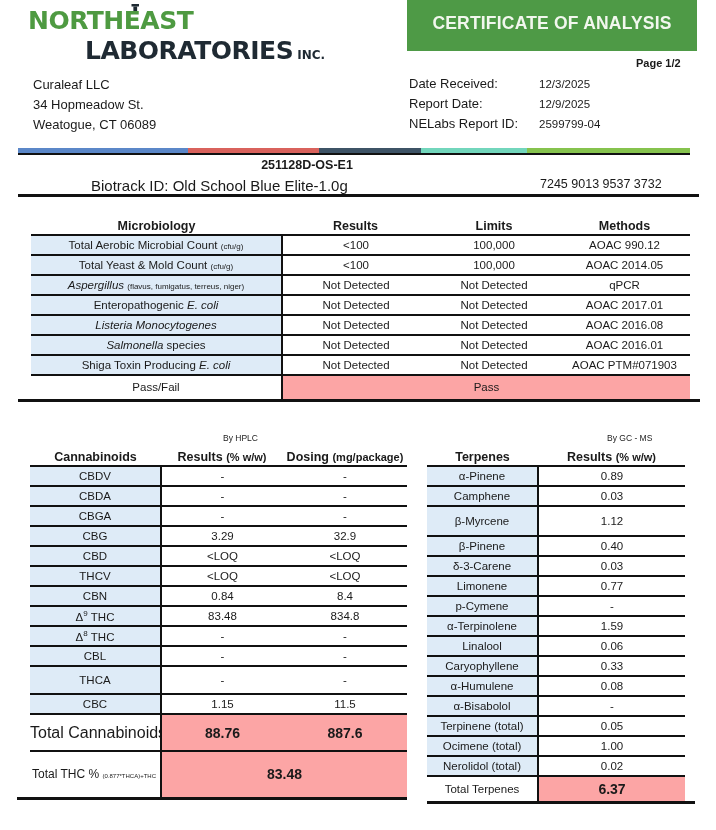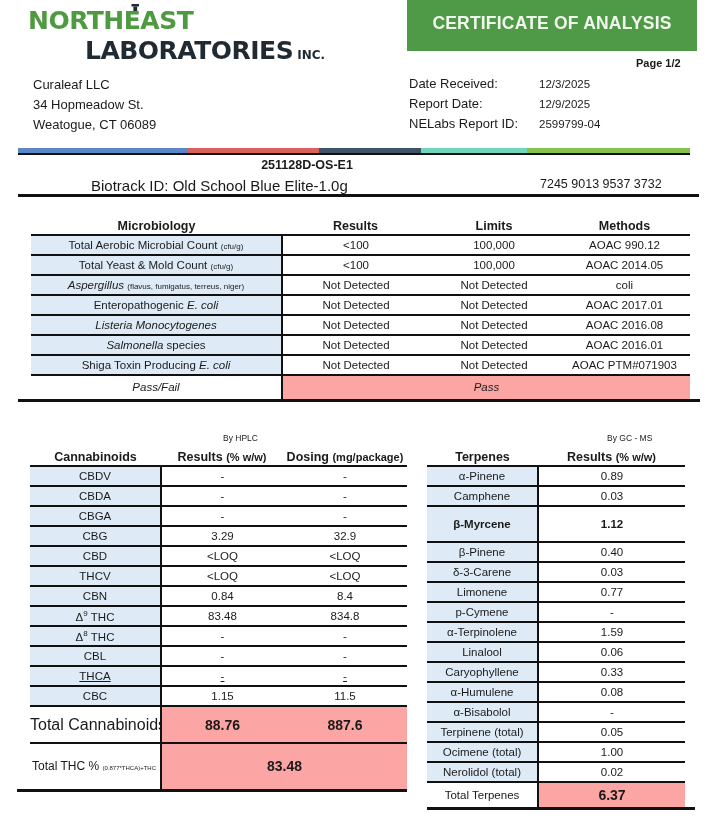--- a/index.html
+++ b/index.html
@@ -129,21 +129,21 @@
     <td>&lt;100</td>
     <td>100,000</td>
     <td>AOAC 2014.05</td>
     <td style="border-top:none;"></td>
   </tr>
   <tr class="data" style="height:20px;">
     <td style="border-top:none;"></td>
     <td class="name-cell vsep"><i>Aspergillus</i> <span class="small">(flavus, fumigatus, terreus, niger)</span></td>
     <td>Not Detected</td>
     <td>Not Detected</td>
-    <td>coli</td>
+    <td>qPCR</td>
     <td style="border-top:none;"></td>
   </tr>
   <tr class="data" style="height:20px;">
     <td style="border-top:none;"></td>
     <td class="name-cell vsep"><span>Enteropathogenic </span><i>E. coli</i></td>
     <td>Not Detected</td>
     <td>Not Detected</td>
     <td>AOAC 2017.01</td>
     <td style="border-top:none;"></td>
   </tr>
@@ -164,21 +164,21 @@
     <td style="border-top:none;"></td>
   </tr>
   <tr class="data" style="height:20px;">
     <td style="border-top:none;"></td>
     <td class="name-cell vsep"><span>Shiga Toxin Producing </span><i>E. coli</i></td>
     <td>Not Detected</td>
     <td>Not Detected</td>
     <td>AOAC PTM#071903</td>
     <td style="border-top:none;"></td>
   </tr>
-  <tr class="data" style="height:25px;font-style:italic;">
+  <tr class="data" style="height:25px;">
     <td style="border-top:none;border-bottom:3px solid #111;"></td>
     <td class="vsep" style="border-bottom:3px solid #111;">Pass/Fail</td>
     <td class="green" colspan="3" style="border-bottom:3px solid #111;">Pass</td>
     <td style="border-top:none;border-bottom:3px solid #111;"></td>
   </tr>
 </tbody>
   </table>
 
 <div class="method-caption" style="left:203px; top:433px;">By HPLC</div>
 <table class="tbl" style="left:17px; top:446px; width:390px;">
@@ -250,21 +250,21 @@
         <td class="name-cell vsep"><span>Δ</span><sup style="font-size:8px;">8</sup><span> THC</span></td>
         <td>-</td>
         <td>-</td>
       </tr>
       <tr class="data" style="height: 20px;">
         <td style="border-top:none;"></td>
         <td class="name-cell vsep"><span>CBL</span></td>
         <td>-</td>
         <td>-</td>
       </tr>
-      <tr class="data" style="height: 20px; text-decoration: underline;">
+      <tr class="data" style="height: 28px;">
         <td style="border-top:none;"></td>
         <td class="name-cell vsep"><span>THCA</span></td>
         <td>-</td>
         <td>-</td>
       </tr>
       <tr class="data" style="height: 20px;">
         <td style="border-top:none;"></td>
         <td class="name-cell vsep"><span>CBC</span></td>
         <td>1.15</td>
         <td>11.5</td>
@@ -303,21 +303,21 @@
       <tr class="data" style="height: 20px;">
         <td class="name-cell vsep">α-Pinene</td>
         <td>0.89</td>
         <td style="border-top:none;"></td>
       </tr>
       <tr class="data" style="height: 20px;">
         <td class="name-cell vsep">Camphene</td>
         <td>0.03</td>
         <td style="border-top:none;"></td>
       </tr>
-      <tr class="data" style="height: 36px; font-weight: bold;">
+      <tr class="data" style="height: 30px;">
         <td class="name-cell vsep">β-Myrcene</td>
         <td>1.12</td>
         <td style="border-top:none;"></td>
       </tr>
       <tr class="data" style="height: 20px;">
         <td class="name-cell vsep">β-Pinene</td>
         <td>0.40</td>
         <td style="border-top:none;"></td>
       </tr>
       <tr class="data" style="height: 20px;">

